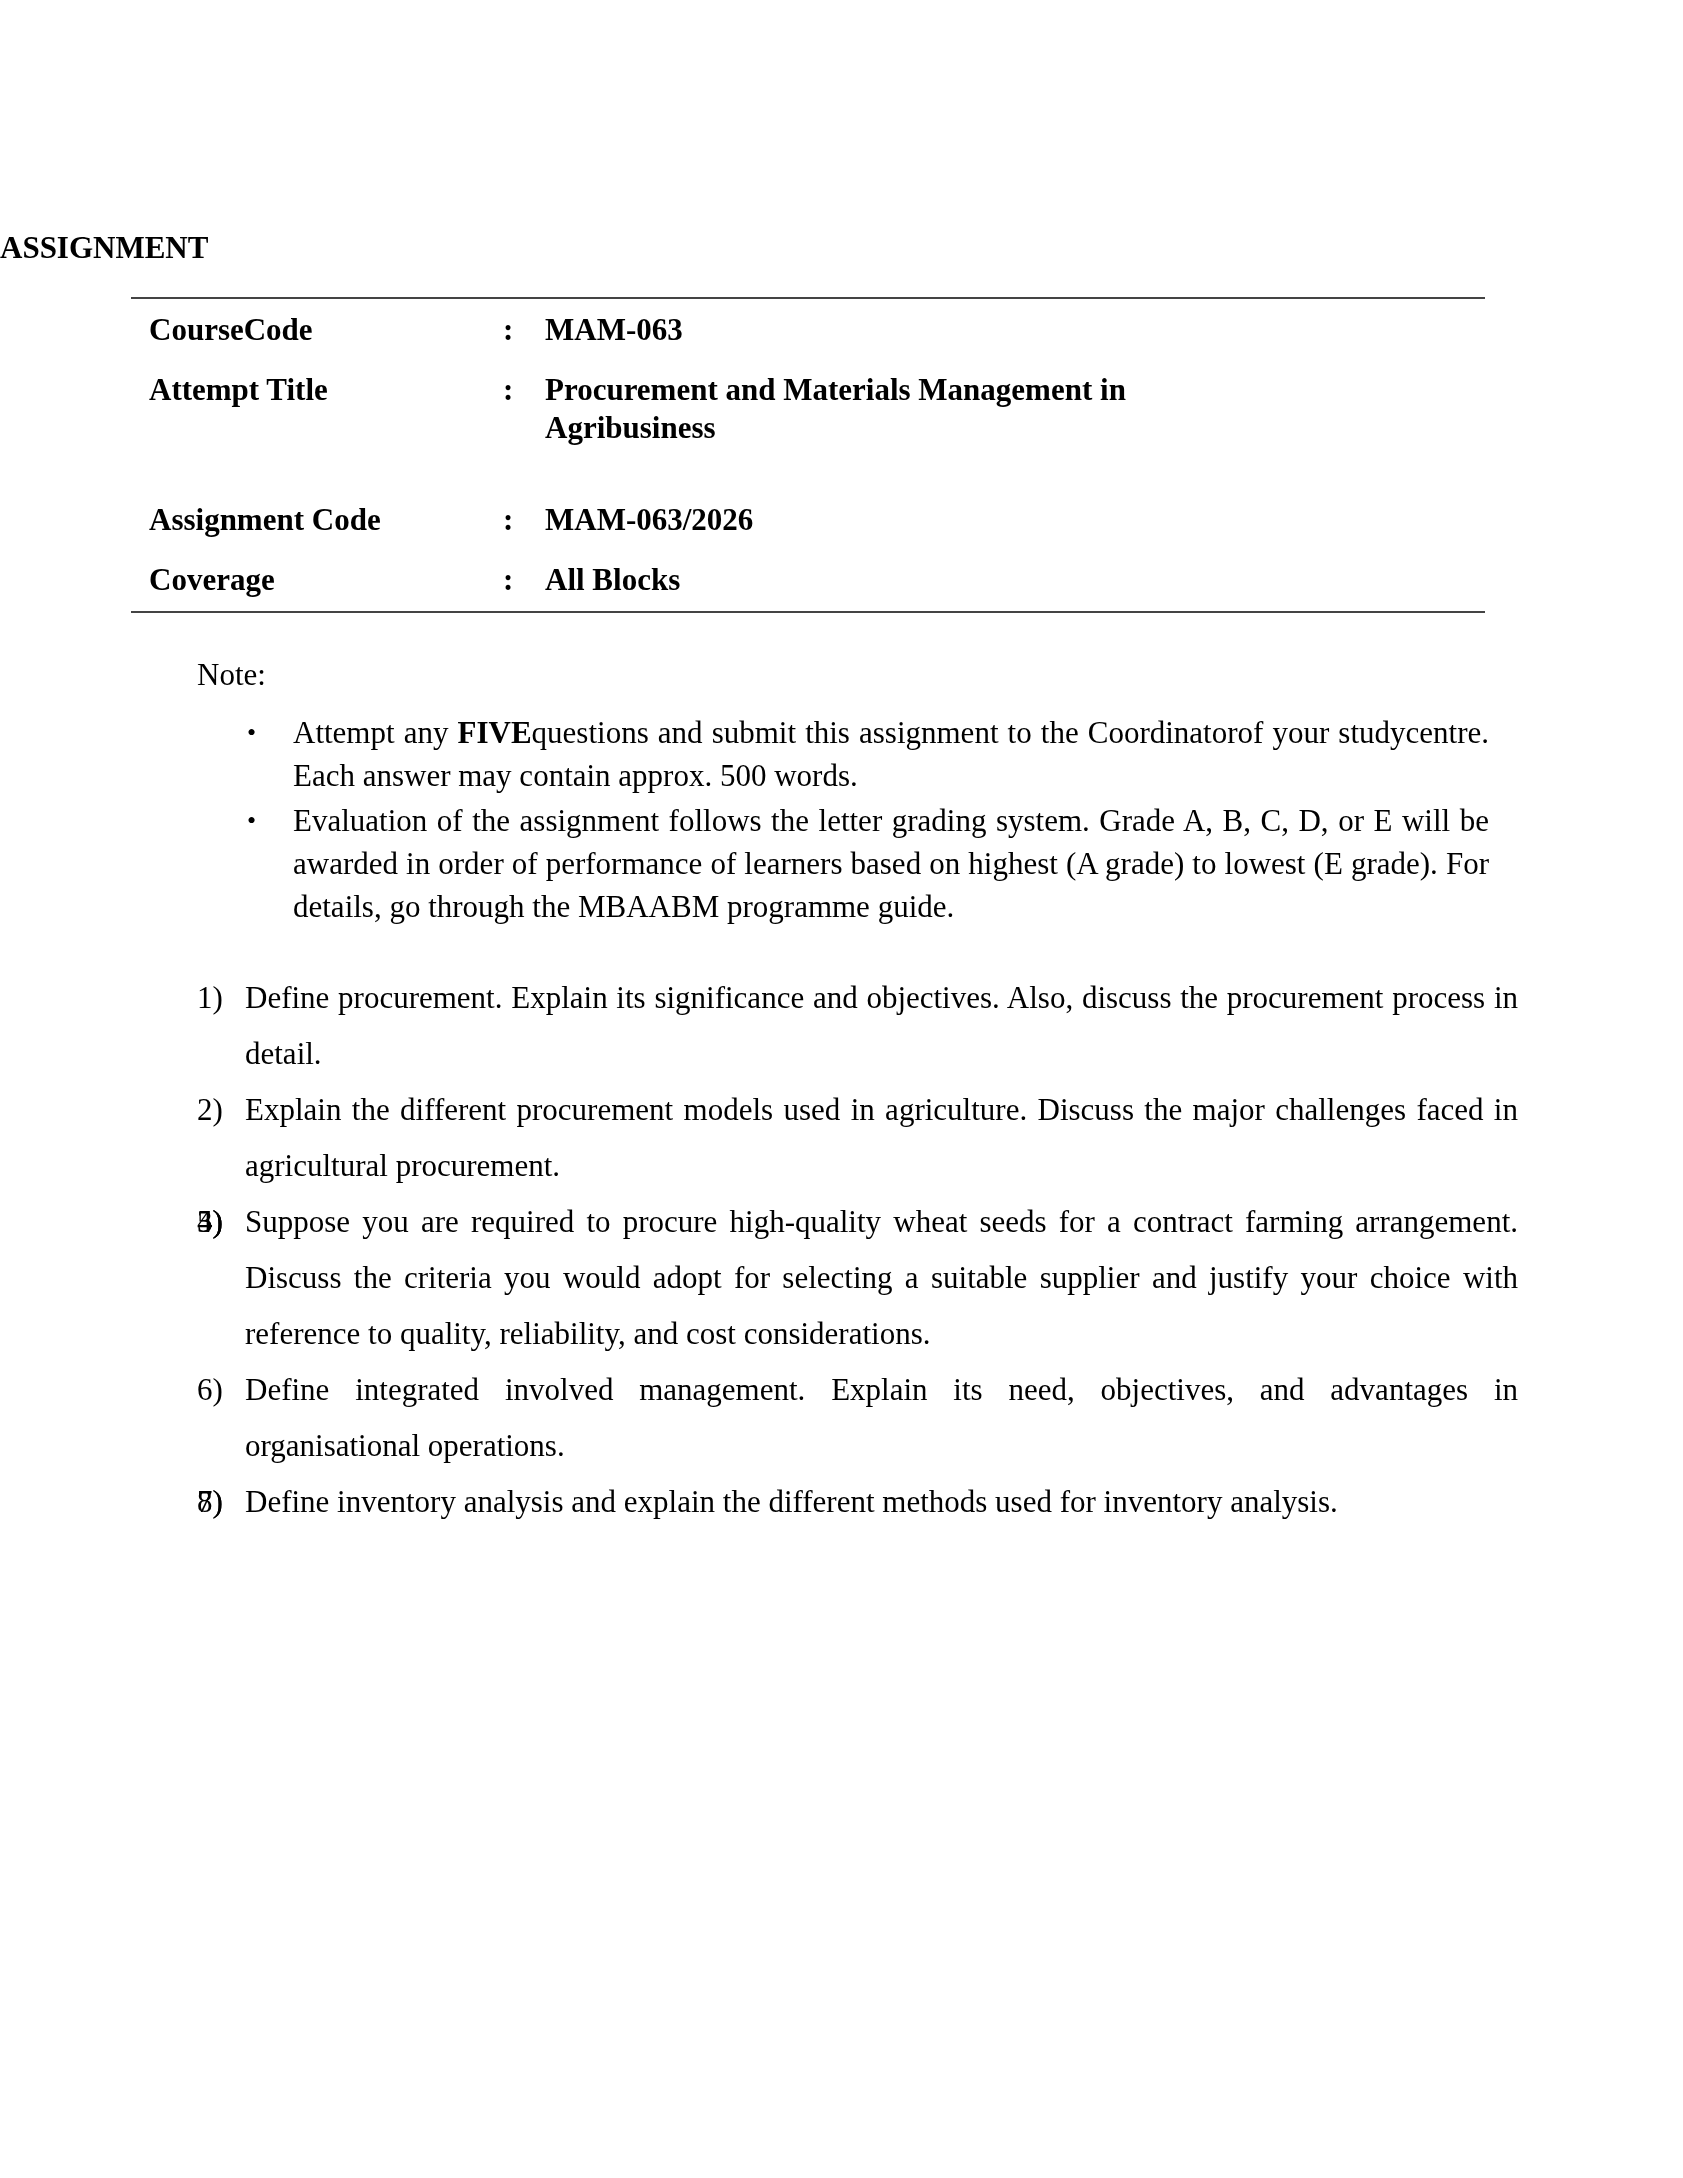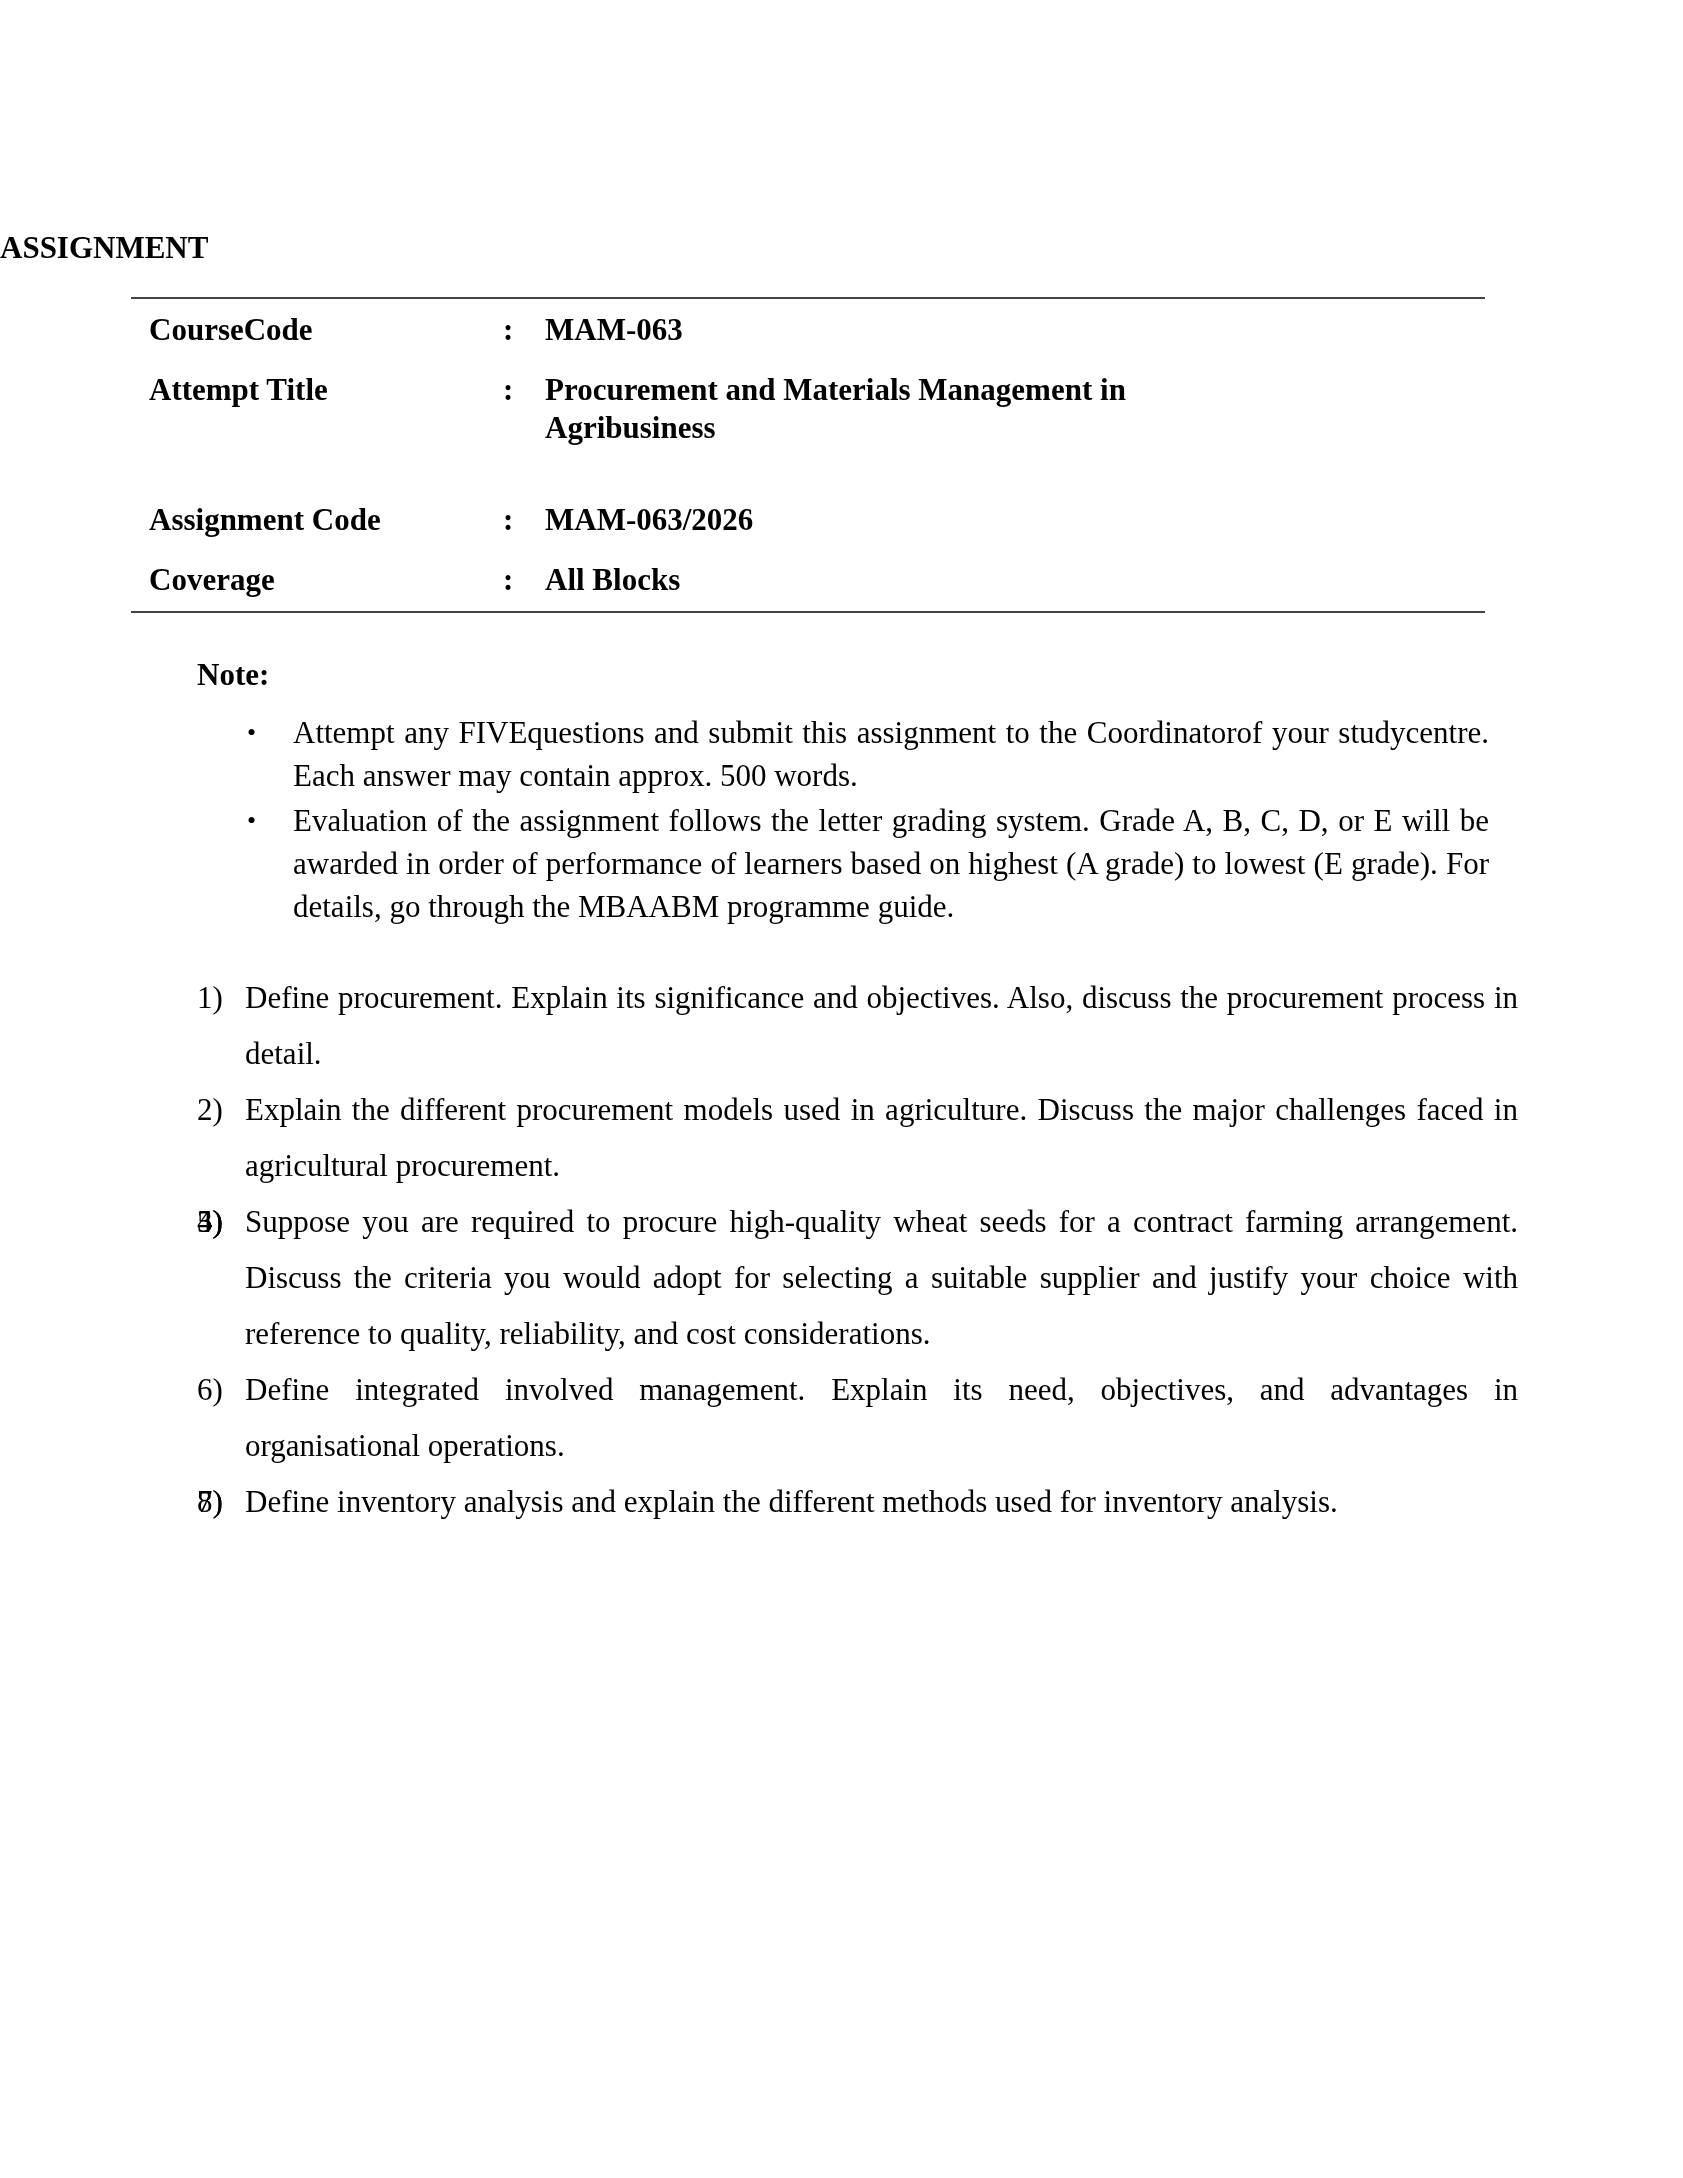--- a/index.html
+++ b/index.html
@@ -7,30 +7,30 @@
          font-family:"Liberation Serif", "DejaVu Serif", serif; color:#000; }
   .title { position:absolute; top:230px; left:0; width:1568px; text-align:left;
            font-weight:bold; font-size:31px; }
   .rule { position:absolute; left:131px; width:1354px; height:0; border-top:2px solid #444; }
   .rule.top { top:297px; }
   .rule.bottom { top:611px; }
   .meta-row { position:absolute; left:149px; font-size:31px; font-weight:bold; line-height:38px; }
   .meta-row .lbl { position:absolute; left:0; top:0; white-space:nowrap; }
   .meta-row .colon { position:absolute; left:354px; top:0; }
   .meta-row .val { position:absolute; left:396px; top:0; width:713px; }
-  .note-head { position:absolute; left:197px; top:657px; font-size:31px; font-weight:bold;text-align:center; }
+  .note-head { position:absolute; left:197px; top:657px; font-size:31px; font-weight:normal;text-align:center; }
   .notes { position:absolute; left:251px; top:711px; width:1238px; margin:0; padding:0; list-style:none; }
   .notes li { position:relative; padding-left:42px; font-size:31px; line-height:43px;
               text-align:justify; margin-bottom:2px; }
   .notes li .bullet { position:absolute; left:-4px; top:0; font-size:26px; }
   .questions { position:absolute; left:197px; top:970px; width:1321px; margin:0; padding:0; list-style:none; }
   .questions li { position:relative; padding-left:48px; font-size:31px; line-height:56px;
                   text-align:justify; }
   .questions li .num { position:absolute; left:0; top:0; }
-  b { font-weight:normal; }
+  b { font-weight:bold; }
 </style>
 </head>
 <body>
 
 <div class="title">ASSIGNMENT</div>
 
 <div class="rule top"></div>
 
 <div class="meta-row" style="top:311px;">
   <span class="lbl">CourseCode</span>

